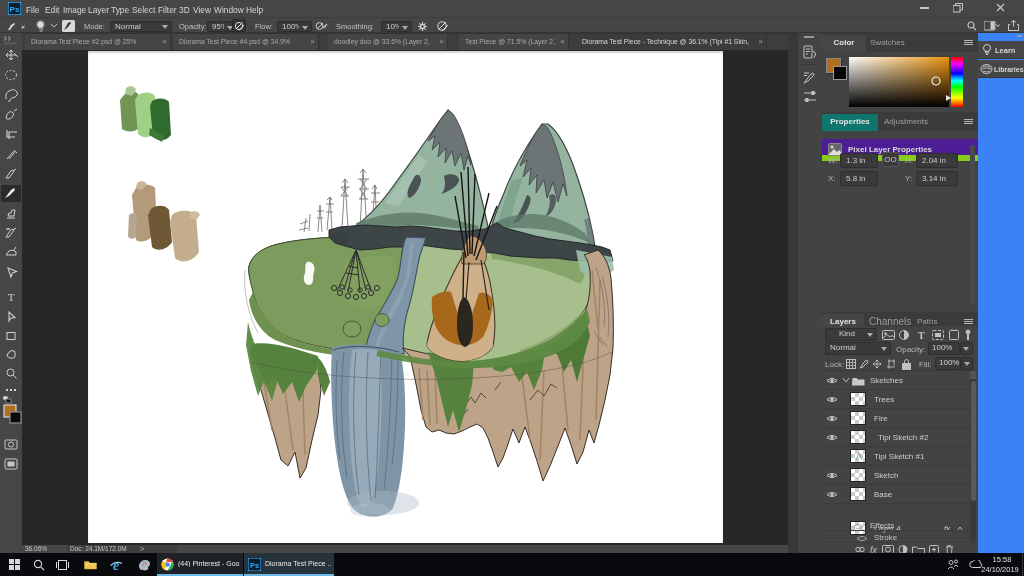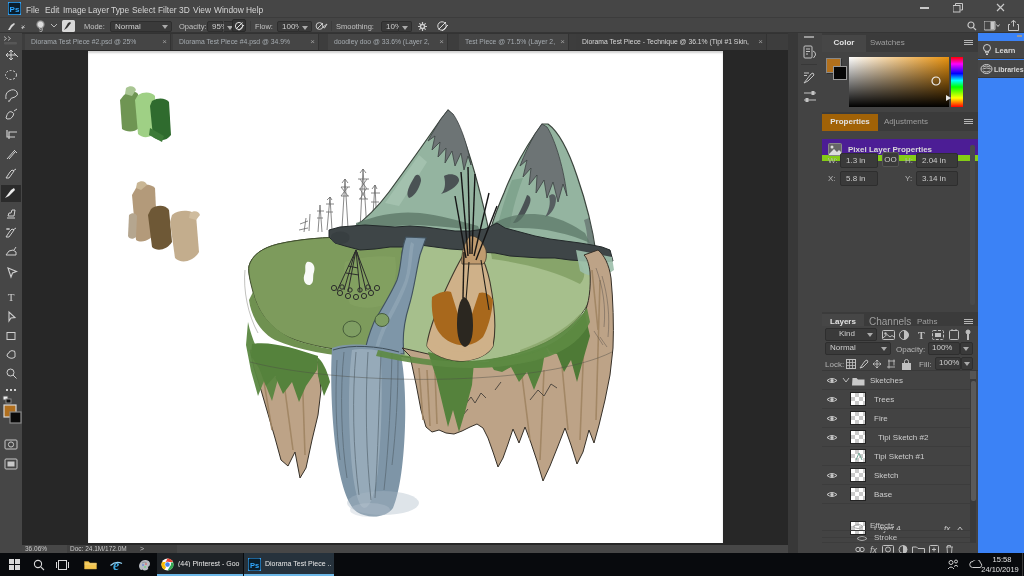--- a/index.html
+++ b/index.html
@@ -358,21 +358,21 @@
     <div class="abs" style="left:4px;top:25px;width:15px;height:15px;background:#b2701c;border:1px solid #888;box-shadow:1px 1px 0 #2e2e2e;"></div>
     <div class="abs" style="left:11px;top:33px;width:14px;height:14px;background:#060606;border:1px solid #999;"></div>
     <div class="abs" style="left:27px;top:24px;width:100px;height:50px;background:linear-gradient(to bottom, rgba(0,0,0,0) 0%, #000 100%), linear-gradient(to right, #fff 0%, #e8920f 100%);"></div>
     <svg class="abs" style="left:108px;top:42px;" width="12" height="12">
         <circle cx="6" cy="6" r="4" fill="none" stroke="#f0f0f0" stroke-width="1.2"></circle>
       </svg>
     <div class="abs" style="left:129px;top:24px;width:12px;height:50px;background:linear-gradient(to bottom,#f00 0%,#f0f 14%,#00f 33%,#0ff 47%,#0f0 60%,#ff0 82%,#f00 100%);"></div>
     <div class="abs" style="left:124px;top:62px;width:0;height:0;border-top:3.5px solid transparent;border-bottom:3.5px solid transparent;border-left:5px solid #e8e8e8;"></div>
 
     <div class="abs" style="left:0;top:79px;width:156px;height:19px;background:#3b3b3b;">
-      <div class="abs" style="left:0;top:2px;width:56px;height:17px;background:#a16207;color:#e2e2e2;font-size:8px;font-weight:bold;line-height:16px;text-align:center;">Properties</div>
+      <div class="abs" style="left:0;top:2px;width:56px;height:17px;background:#0f766e;color:#e2e2e2;font-size:8px;font-weight:bold;line-height:16px;text-align:center;">Properties</div>
       <div class="abs" style="left:62px;top:2px;width:62px;height:17px;color:#9f9f9f;font-size:8px;line-height:16px;">Adjustments</div>
       <div class="abs" style="right:5px;top:7px;width:9px;height:1px;background:#b5b5b5;box-shadow:0 2px 0 #b5b5b5, 0 4px 0 #b5b5b5;"></div>
     </div>
     <div class="abs" style="left:0;top:106px;width:156px;height:22px;background:#4c1d95;border-bottom:6px solid #84cc16;">
       <svg class="abs" style="left:6px;top:4px;" width="14" height="13">
           <rect x="0.5" y="0.5" width="13" height="12" rx="1" fill="#666" stroke="#888"></rect>
           <circle cx="4" cy="4" r="1.5" fill="#ddd"></circle>
           <path d="M1 11 L6 6 L9 9 L11 7 L13 9 V12 H1 Z" fill="#ddd"></path>
         </svg>
       <div class="abs" style="left:26px;top:6px;color:#d8d8d8;font-size:8px;font-weight:bold;">Pixel Layer Properties</div>

